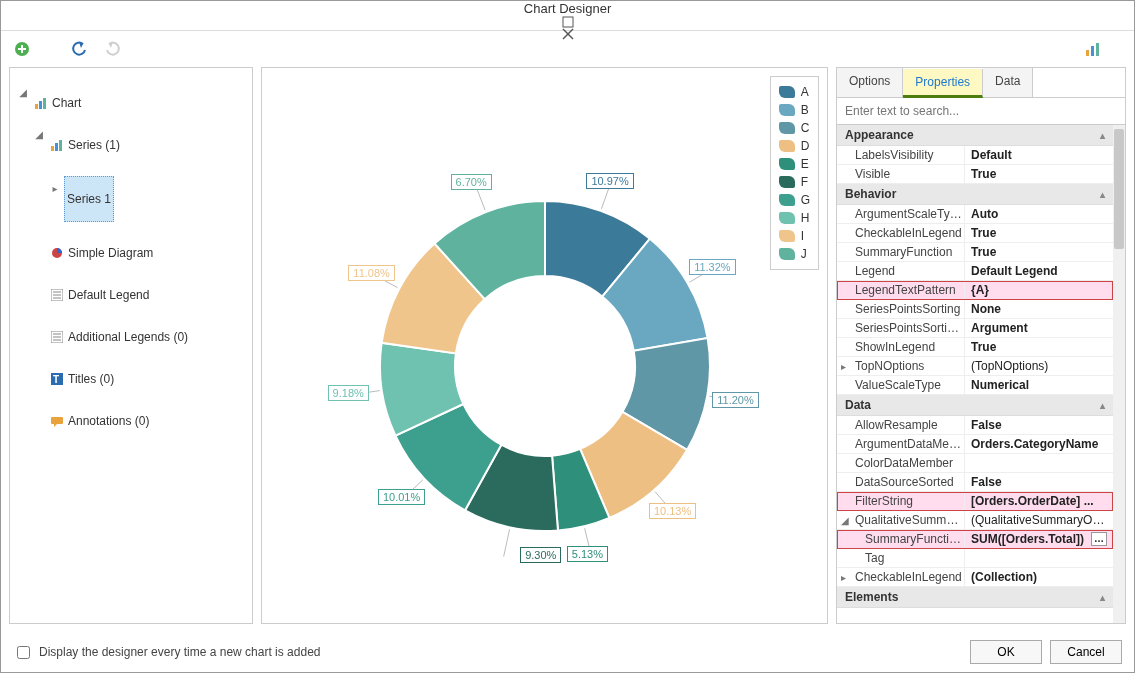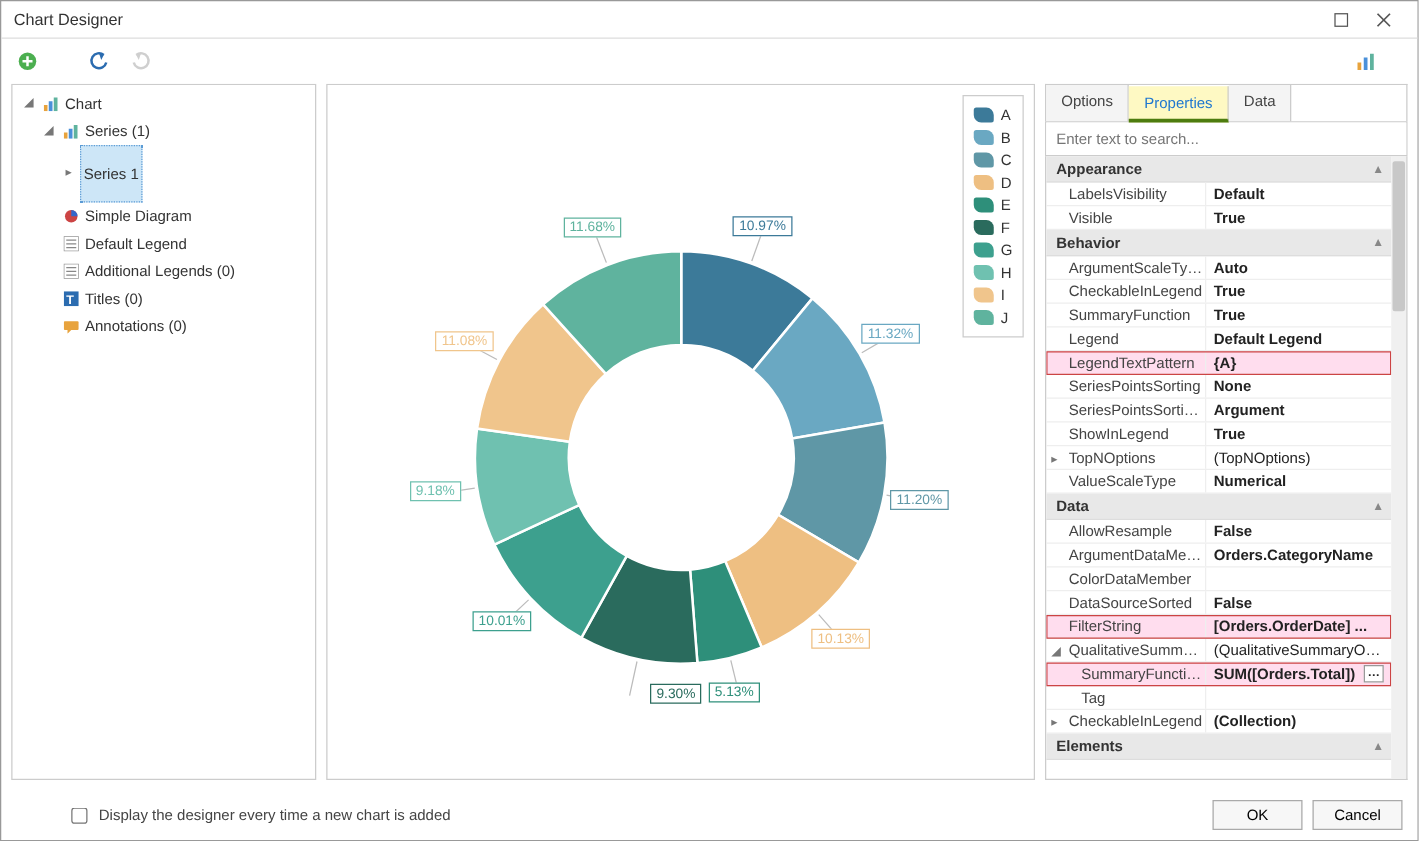--- a/index.html
+++ b/index.html
@@ -1,29 +1,29 @@
 <!DOCTYPE html>
 <html><head>
 <meta charset="utf-8">
 <style>
   * { box-sizing: border-box; }
   body { margin: 0; font-family: "Segoe UI", Tahoma, sans-serif; font-size: 12px; color: #333; background: #fff; }
   .window { width: 1135px; height: 673px; border: 1px solid #999; display: flex; flex-direction: column; background: #fff; }
-  .titlebar { height: 30px; display: flex; align-items: center; padding: 0 10px; border-bottom: 1px solid #ddd; }
+  .titlebar { height: 30px; display: flex; align-items: center; padding: 0 10px; border-bottom: 1px solid #ddd; flex-direction: column; }
   .titlebar .title { flex: 1; font-size: 13px; color: #333; }
   .titlebar .win-btn { width: 34px; height: 24px; display: flex; align-items: center; justify-content: center; cursor: pointer; color: #555; }
   .toolbar { height: 36px; display: flex; align-items: center; padding: 0 8px; gap: 6px; }
   .toolbar .btn { width: 26px; height: 26px; display: flex; align-items: center; justify-content: center; border-radius: 2px; }
   .toolbar .spacer { flex: 1; }
   .body { flex: 1; display: flex; padding: 0 8px 8px 8px; gap: 8px; overflow: hidden; }
   .left-tree { width: 244px; border: 1px solid #ccc; padding: 4px; overflow: auto; }
   .tree ul { list-style: none; margin: 0; padding-left: 16px; }
   .tree li { line-height: 20px; white-space: nowrap; display: flex; align-items: center; gap: 4px; }
   .tree li.selected > .tree-row { background: #cde6f7; border: 1px dotted #5b9bd5; padding: 12px 2px; }
-  .tree .tree-row { display: inline-flex; align-items: center; gap: 4px; padding: 1px 2px; }
+  .tree .tree-row { display: inline-flex; align-items: center; gap: 4px; padding: 1px 2px; margin-top: 20px; }
   .tree .expander { width: 10px; display: inline-block; color: #777; font-size: 10px; cursor: pointer; text-align: center; }
   .tree .icon { width: 14px; height: 14px; display: inline-flex; align-items: center; justify-content: center; }
   .center { flex: 1; border: 1px solid #ccc; display: flex; align-items: center; justify-content: center; position: relative; background: #fff; }
   .chart-area { position: relative; width: 510px; height: 510px; }
   .donut-label { position: absolute; font-size: 11px; color: #666; border: 1px solid #ccc; padding: 1px 4px; background: #fff; white-space: nowrap; }
   .legend-box { position: absolute; top: 8px; right: 8px; border: 1px solid #ccc; padding: 6px 8px; background: #fff; font-size: 12px; }
   .legend-row { display: flex; align-items: center; gap: 6px; line-height: 18px; }
   .legend-sw { width: 16px; height: 12px; border-radius: 2px 6px 2px 6px; }
   .right-panel { width: 290px; display: flex; flex-direction: column; }
   .tabs { display: flex; border: 1px solid #ccc; border-bottom: none; }
@@ -34,21 +34,21 @@
   .propgrid { flex: 1; border: 1px solid #ccc; border-top: none; overflow: auto; position: relative; }
   .pg-cat { background: #e8e8e8; font-weight: bold; padding: 3px 8px; font-size: 12px; border-bottom: 1px solid #ddd; display: flex; justify-content: space-between; align-items: center; }
   .pg-row { display: flex; border-bottom: 1px solid #eee; font-size: 12px; }
   .pg-row .pname { width: 128px; padding: 2px 2px 2px 18px; color: #444; border-right: 1px solid #eee; white-space: nowrap; overflow: hidden; text-overflow: ellipsis; }
   .pg-row .pname.sub { padding-left: 28px; }
   .pg-row .pval { flex: 1; padding: 2px 6px; color: #222; font-weight: bold; white-space: nowrap; overflow: hidden; text-overflow: ellipsis; }
   .pg-row.highlight { outline: 1px solid #c44; outline-offset: -1px; background: #fde; }
   .pg-row .exp { width: 12px; display:inline-block; color:#777; font-size:10px; margin-left:-14px; margin-right:2px; }
   .pg-scroll { position:absolute; right:0; top:0; bottom:0; width:12px; background:#f0f0f0; }
   .pg-scroll .thumb { position:absolute; left:1px; right:1px; top:4px; height:120px; background:#c8c8c8; border-radius:2px; }
-  .footer { display: flex; align-items: center; padding: 8px 12px; gap: 8px; margin-left: 40px; }
+  .footer { display: flex; align-items: center; padding: 8px 12px; gap: 8px; }
   .footer .chk { display: flex; align-items: center; gap: 6px; font-size: 12px; color: #444; }
   .footer .spacer { flex: 1; }
   .footer button { min-width: 72px; height: 24px; border: 1px solid #aaa; background: #f7f7f7; font-size: 12px; cursor: pointer; }
   svg { display: block; }
   .collapse-caret { color:#888; font-size:10px; }
   .ellips-btn { float:right; border:1px solid #999; background:#fff; font-size:10px; padding:0 2px; line-height:12px; }
 </style>
 </head>
 <body>
 
@@ -236,21 +236,21 @@
         <div id="donut-labels">
             <div class="donut-label" style="color: rgb(60, 122, 153); border-color: rgb(60, 122, 153); left: 296.881px; top: 82.4661px;">10.97%</div>
             <div class="donut-label" style="color: rgb(106, 168, 194); border-color: rgb(106, 168, 194); left: 399.65px; top: 168.111px;">11.32%</div>
             <div class="donut-label" style="color: rgb(95, 151, 166); border-color: rgb(95, 151, 166); left: 422.794px; top: 301.215px;">11.20%</div>
             <div class="donut-label" style="color: rgb(238, 191, 130); border-color: rgb(238, 191, 130); left: 359.45px; top: 412.716px;">10.13%</div>
             <div class="donut-label" style="color: rgb(46, 143, 122); border-color: rgb(46, 143, 122); left: 277.296px; top: 455.425px;">5.13%</div>
             <div class="donut-label" style="color: rgb(42, 107, 93); border-color: rgb(42, 107, 93); left: 189.659px; top: 456.567px; margin-left: 41px;">9.30%</div>
             <div class="donut-label" style="color: rgb(61, 160, 142); border-color: rgb(61, 160, 142); left: 88.3907px; top: 398.995px;">10.01%</div>
             <div class="donut-label" style="color: rgb(111, 193, 176); border-color: rgb(111, 193, 176); left: 38.1218px; top: 294.688px;">9.18%</div>
             <div class="donut-label" style="color: rgb(240, 197, 140); border-color: rgb(240, 197, 140); left: 58.838px; top: 174.429px;">11.08%</div>
-            <div class="donut-label" style="color: rgb(95, 179, 158); border-color: rgb(95, 179, 158); left: 161.042px; top: 83.9811px;">11.68%</div>
+            <div class="donut-label" style="color: rgb(95, 179, 158); border-color: rgb(95, 179, 158); left: 161.042px; top: 83.9811px;">6.70%</div>
           </div>
       </div>
       <div class="legend-box">
         <div id="legend-rows">
             <div class="legend-row">
               <div class="legend-sw" style="background: rgb(60, 122, 153);"></div>
               <span>A</span>
             </div>
             <div class="legend-row">
               <div class="legend-sw" style="background: rgb(106, 168, 194);"></div>

